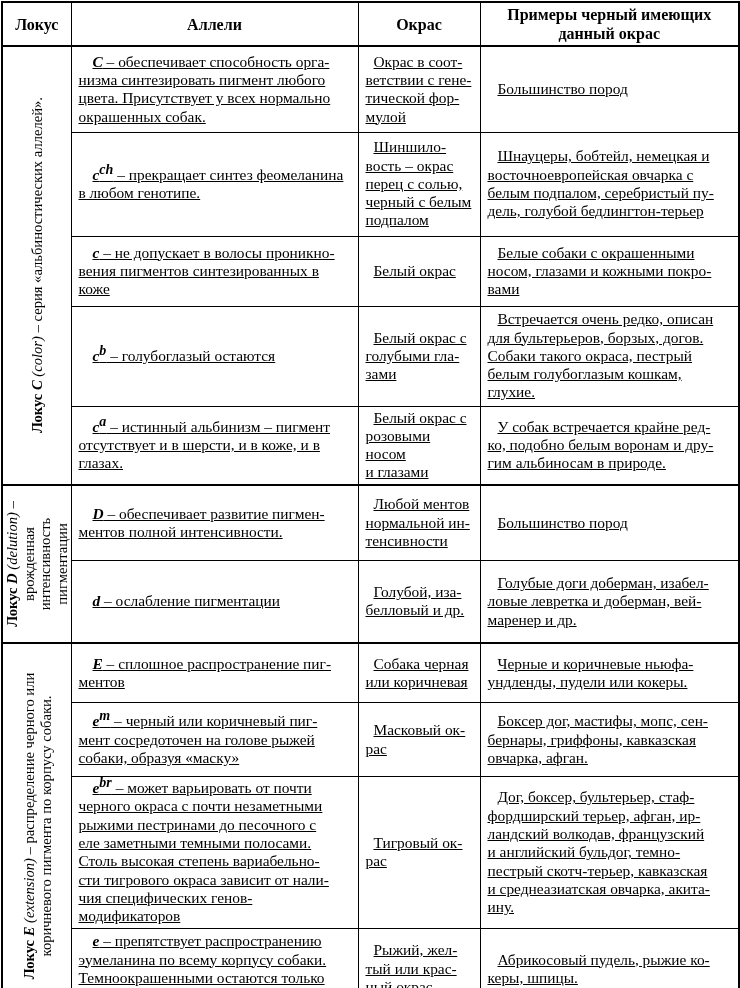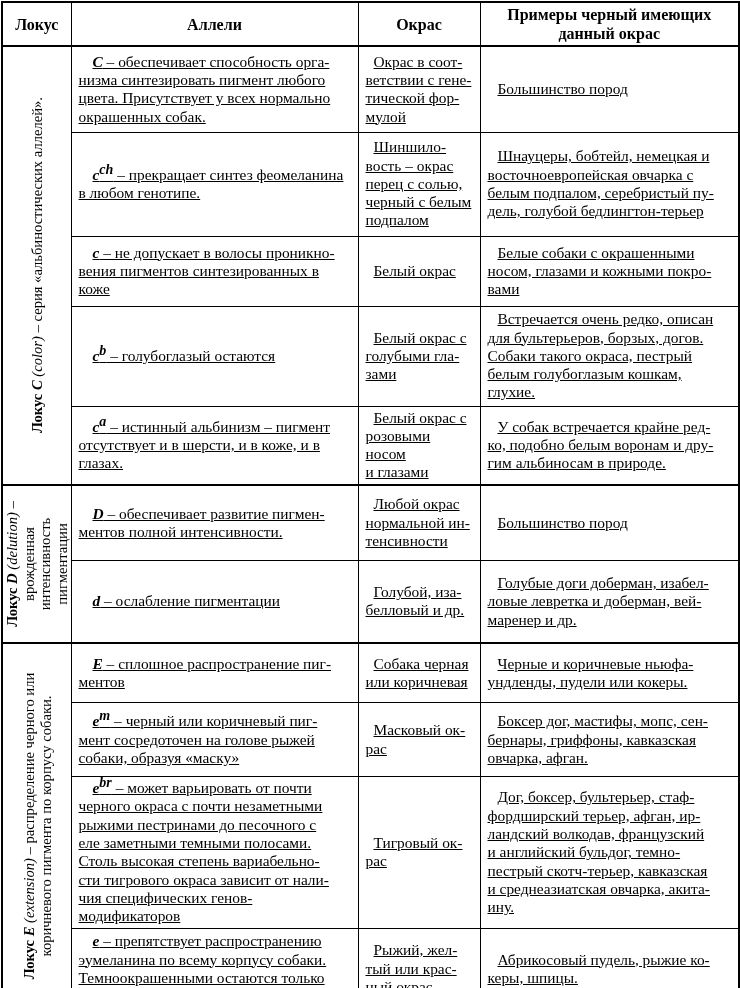--- a/index.html
+++ b/index.html
@@ -186,21 +186,21 @@
       <div class="vtext vw-d"><span class="vb">Локус </span><span class="vg">D </span><span class="vi">(delution)</span><span> –
 врожденная
 интенсивность
 пигментации</span></div>
     </td>
     <td class="allele">
       <div class="txt"><span class="gene"><span>D</span><sup></sup></span><span> – обеспечивает развитие пигмен-
 ментов полной интенсивности.</span></div>
     </td>
     <td class="colorc">
-          <div class="txt">Любой окрас
+          <div class="txt">Любой ментов
 нормальной ин-
 тенсивности</div>
         </td>
     <td class="examples">
           <div class="txt">Большинство пород</div>
         </td>
   </tr>
   <tr class="r7">
     <td class="allele bb2">
       <div class="txt"><span class="gene"><span>d</span><sup></sup></span><span> – ослабление пигментации</span></div>

